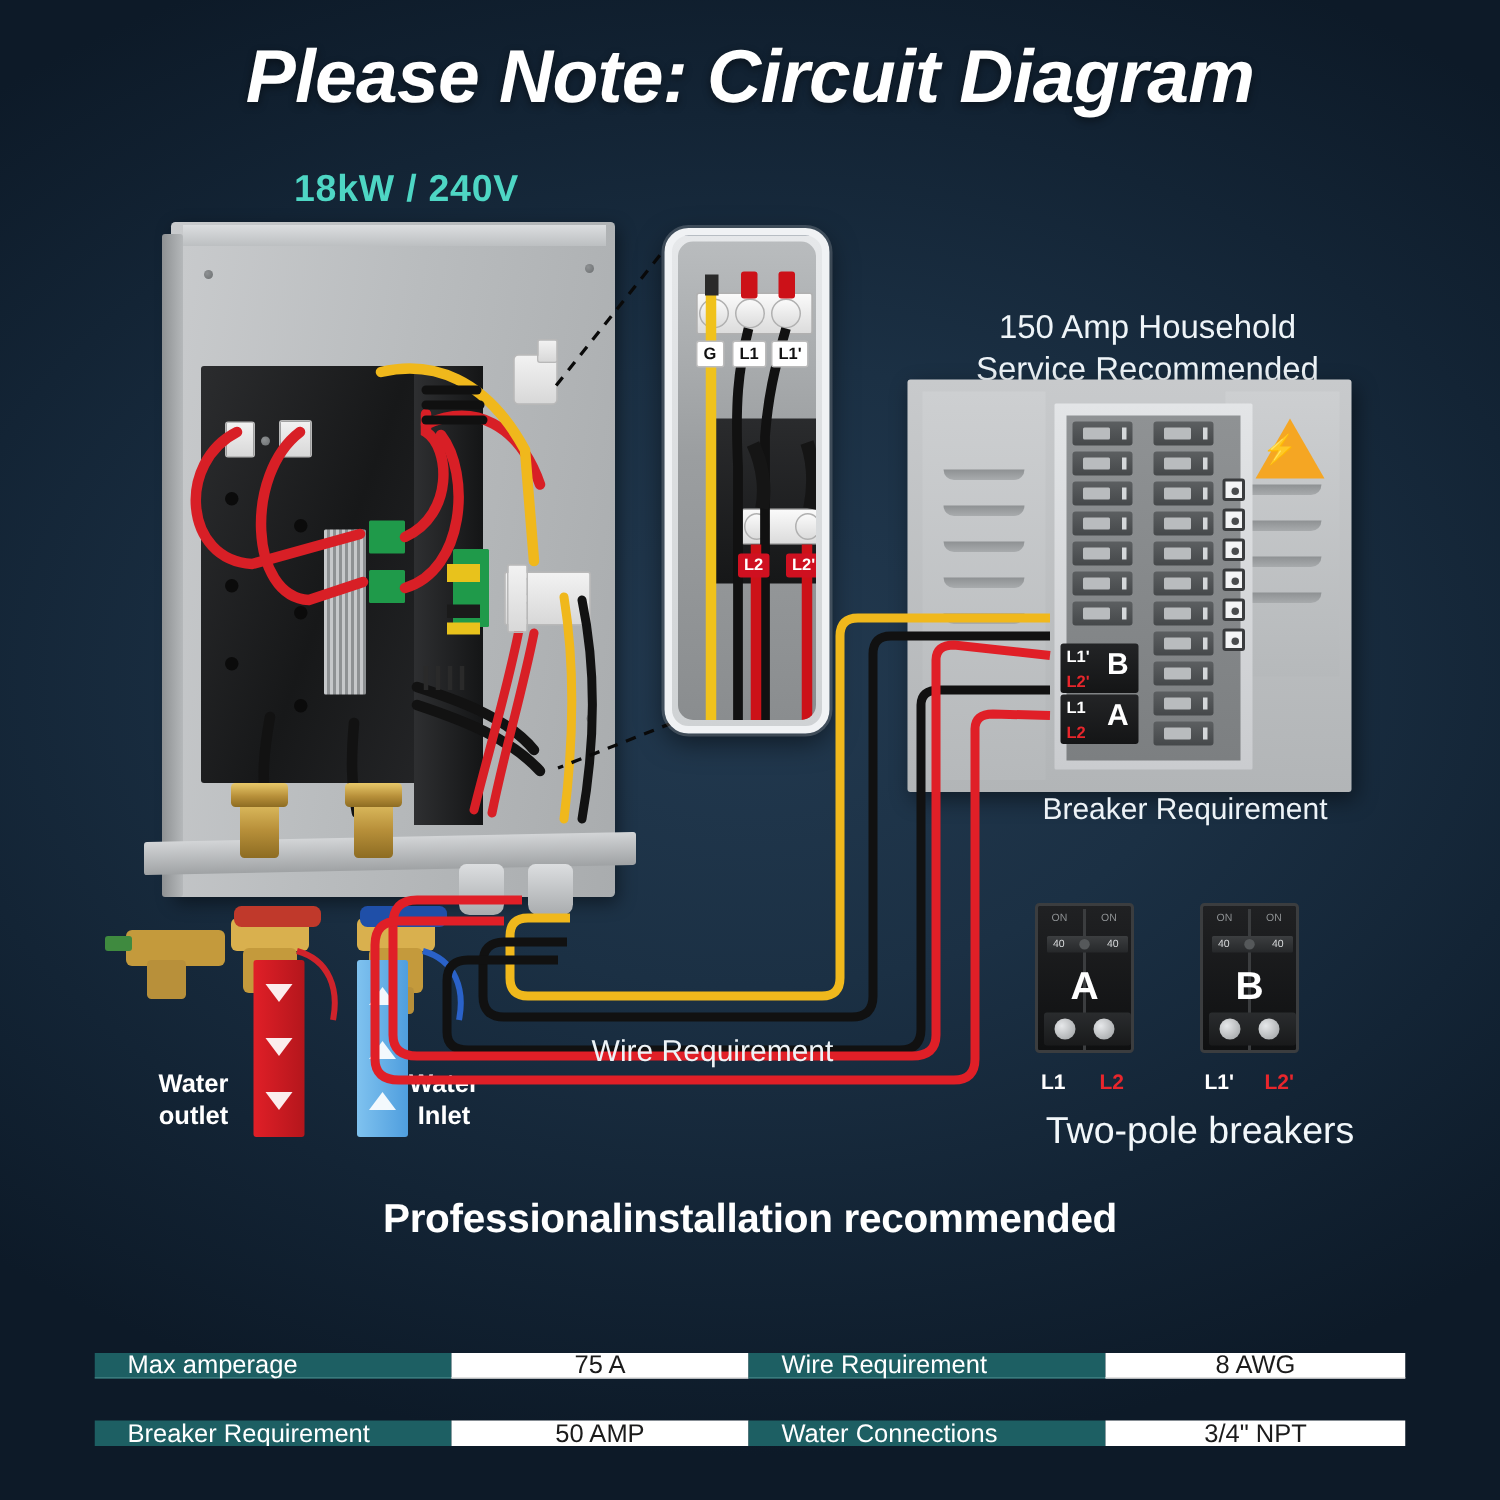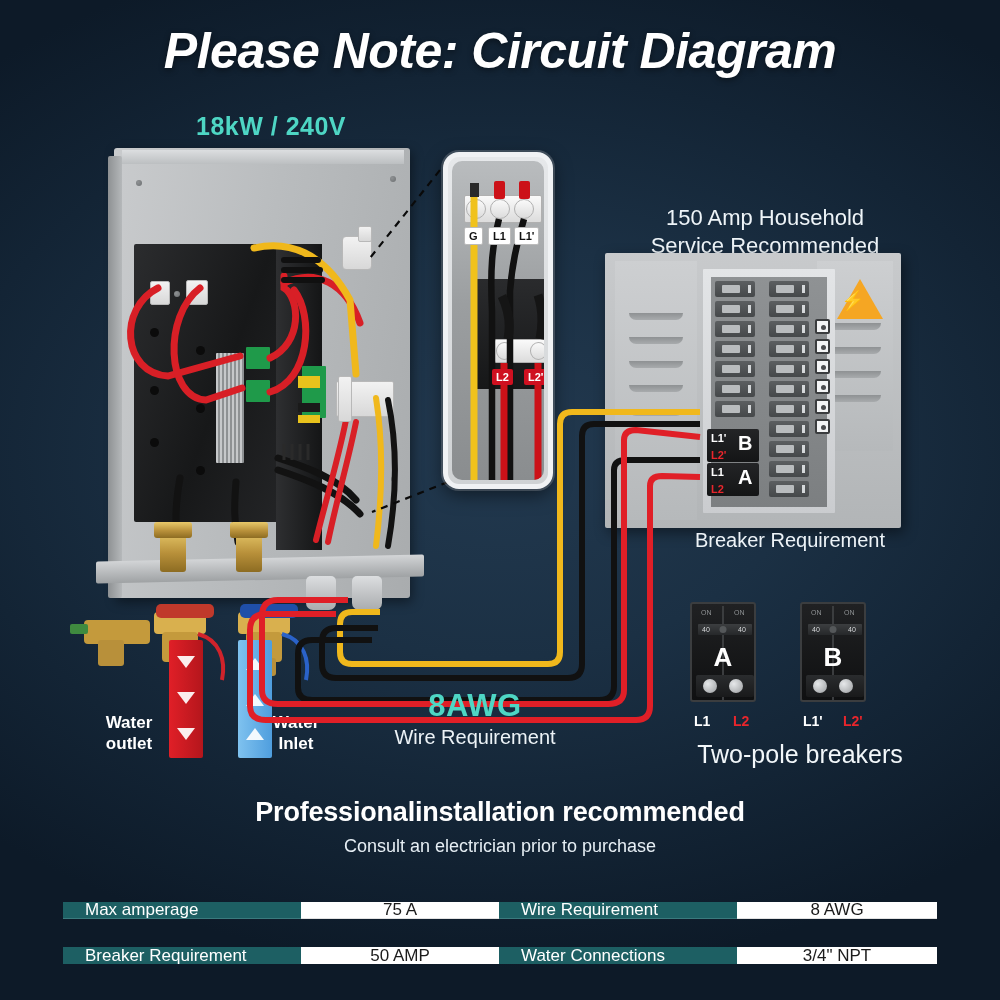--- a/index.html
+++ b/index.html
@@ -550,21 +550,20 @@
     <path d="M378 628 L336 628 Q322 628 322 642 L322 664 Q322 678 336 678 L568 678 Q582 678 582 664 L582 436 Q582 424 594 424 L700 424" stroke="#111111" stroke-width="6" fill="none"></path>
 
     <path d="M372 640 L312 640 Q298 640 298 654 L298 688 Q298 700 312 700 L600 700 Q614 700 614 686 L614 470 Q614 460 626 460 L700 460" stroke="#111111" stroke-width="6" fill="none"></path>
 
     <path d="M348 600 L278 600 Q262 600 262 616 L262 690 Q262 704 278 704 L608 704 Q624 704 624 690 L624 440 Q624 430 636 430 L700 437" stroke="#e01f27" stroke-width="6" fill="none"></path>
 
     <path d="M336 614 L266 614 Q250 614 250 630 L250 706 Q250 720 266 720 L636 720 Q650 720 650 706 L650 486 Q650 476 662 476 L700 477" stroke="#e01f27" stroke-width="6" fill="none"></path>
   </svg>
 
   <div id="awg-block">
-    <div class="big">8AWG</div>
     <div class="sub">Wire Requirement</div>
   </div>
 
   <div id="amp-block">
     <div class="sub">Breaker Requirement</div>
   </div>
 
   <div class="tpb" style="left:690px;top:602px;">
     <div class="slotline"></div>
     <div class="ontxt" style="left:9px;">ON</div>
@@ -593,21 +592,20 @@
     <div class="lugs"></div>
     <div class="screwhead" style="left:11px;"></div>
     <div class="screwhead" style="right:11px;"></div>
   </div>
   <div class="tpb-lab lab-w" style="left:803px;top:713px;">L1'</div>
   <div class="tpb-lab lab-r" style="left:843px;top:713px;">L2'</div>
 
   <div id="twopole-label">Two-pole breakers</div>
 
   <div id="pro-title">Professionalinstallation recommended</div>
-  <div id="pro-sub">Consult an electrician prior to purchase</div>
 
   <div id="spec-table">
     <div class="cell lab rowline-l">Max amperage</div>
     <div class="cell val rowline-v">75 A</div>
     <div class="cell lab rowline-l">Wire Requirement</div>
     <div class="cell val rowline-v">8 AWG</div>
 
     <div class="cell lab">Breaker Requirement</div>
     <div class="cell val">50 AMP</div>
     <div class="cell lab">Water Connections</div>

